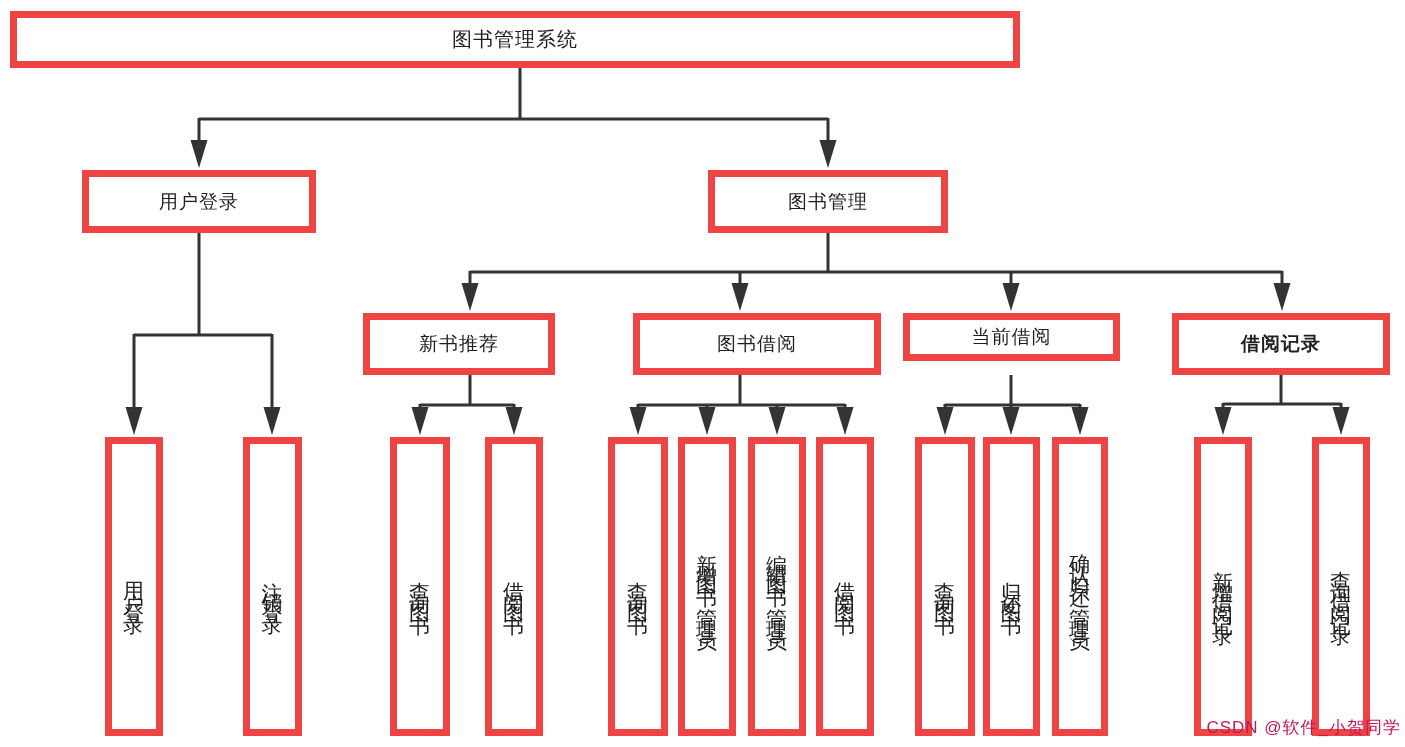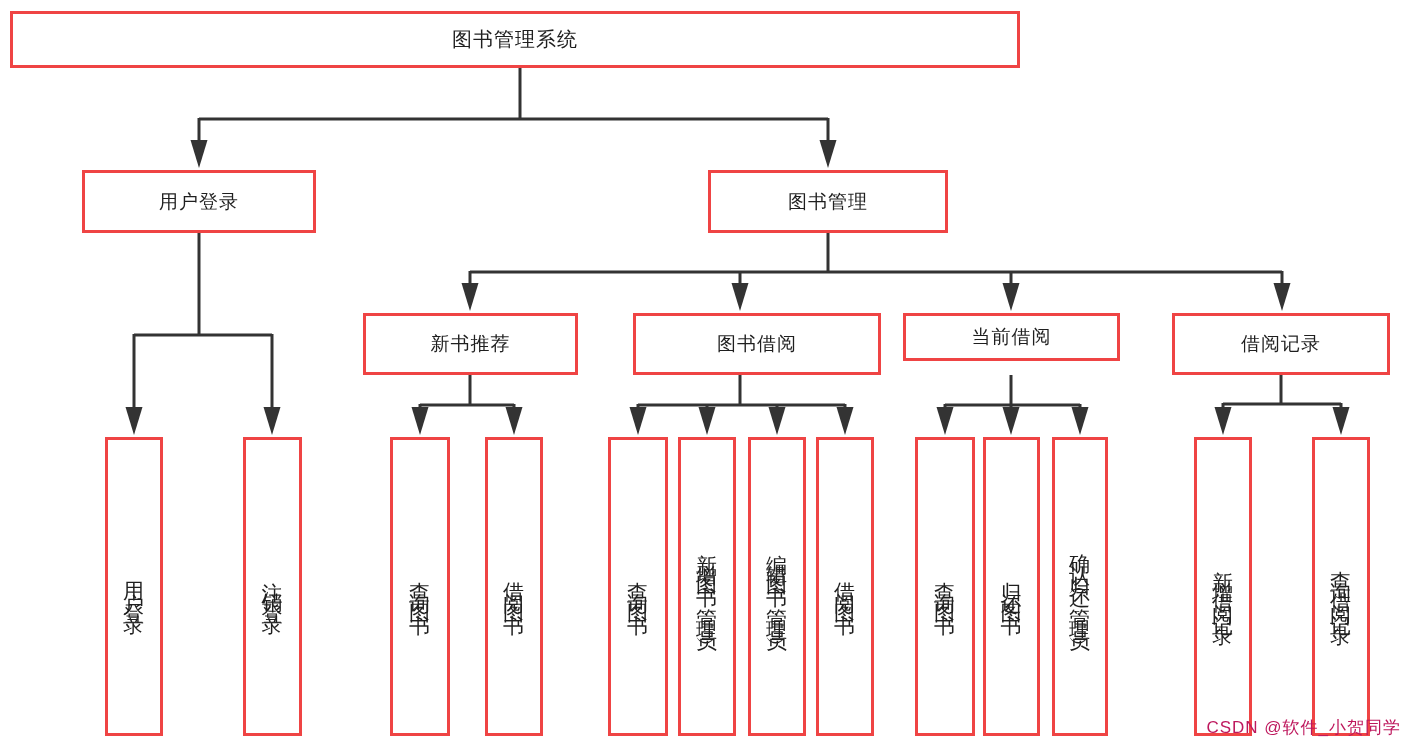--- a/index.html
+++ b/index.html
@@ -8,21 +8,21 @@
     width:1405px;height:747px;
     background:#ffffff;
     font-family:"Liberation Sans","DejaVu Sans",sans-serif;
     color:#1f1f1f;
     overflow:hidden;
   }
   .connectors{position:absolute;left:0;top:0;z-index:1;}
   .node{
     position:absolute;
     box-sizing:border-box;
-    border:3px solid #ef4444;
+    border:7px solid #ef4444;
     background:#ffffff;
     display:flex;align-items:center;justify-content:center;
     z-index:2;
   }
   .hlabel{
     font-size:19px;
     letter-spacing:1px;
     color:#1f1f1f;
     white-space:nowrap;
   }
@@ -124,30 +124,30 @@
     <span class="hlabel">图书管理系统</span>
   </div>
 
   <div class="node" style="left:82px;top:170px;width:234px;height:63px;">
     <span class="hlabel">用户登录</span>
   </div>
   <div class="node" style="left:708px;top:170px;width:240px;height:63px;">
     <span class="hlabel">图书管理</span>
   </div>
 
-  <div class="node" style="left:363px;top:313px;width:215px;height:62px;">
+  <div class="node" style="left:363px;top:313px;width:192px;height:62px;">
     <span class="hlabel">新书推荐</span>
   </div>
   <div class="node" style="left:633px;top:313px;width:248px;height:62px;">
     <span class="hlabel">图书借阅</span>
   </div>
   <div class="node" style="left:903px;top:313px;width:217px;height:48px;">
     <span class="hlabel">当前借阅</span>
   </div>
-  <div class="node" style="left:1172px;top:313px;width:218px;height:62px;">
+  <div class="node" style="left:1172px;top:313px;width:218px;height:62px;font-weight:bold;">
     <span class="hlabel">借阅记录</span>
   </div>
 
   <div class="node leaf" style="left:105px;width:58px;">
     <span class="vlabel">用户登录</span>
   </div>
   <div class="node leaf" style="left:243px;width:59px;">
     <span class="vlabel">注销登录</span>
   </div>
 

